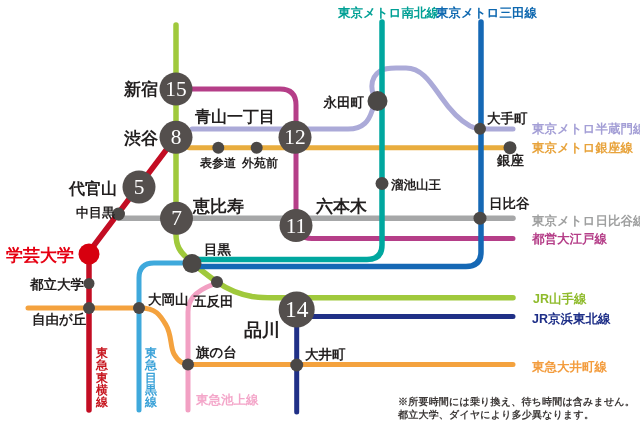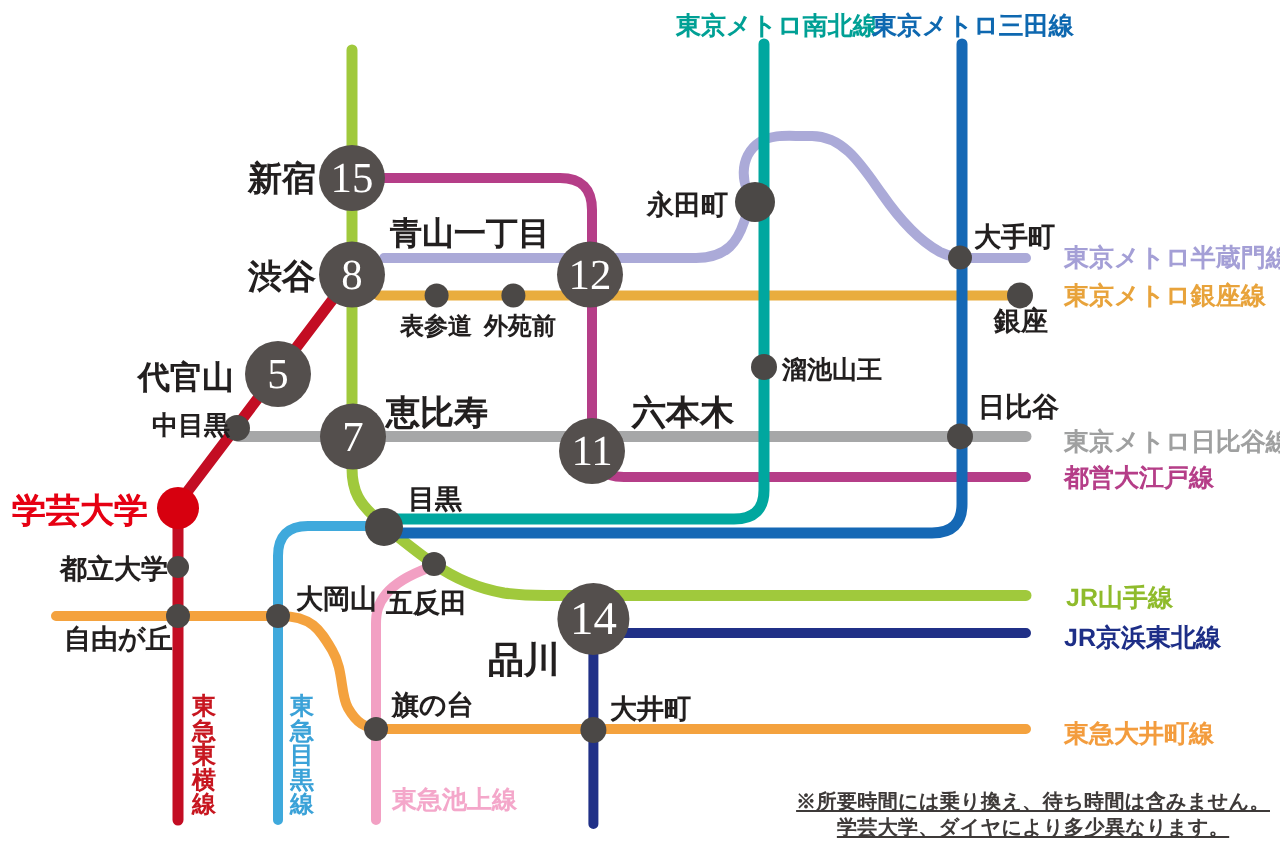--- a/index.html
+++ b/index.html
@@ -8,27 +8,26 @@
     width:640px;height:424px;
     background:#ffffff;
     font-family:"Liberation Sans", sans-serif;
     overflow:hidden;
   }
   .stage svg{display:block;}
   .note{
     position:absolute;
     right:5px;
     bottom:3px;
-    text-align:center;
+    text-align:left;
     font-size:10px;
     font-weight:bold;
     color:#3e3a39;
     line-height:12.5px;
     letter-spacing:0.2px;
-    text-decoration:underline;
   }
   .note span{display:block;}
 </style>
 </head>
 <body>
 
 <div class="stage">
   <svg id="map" width="640" height="424" viewBox="0 0 640 424" xmlns="http://www.w3.org/2000/svg">
       <path d="M 192 89 H 280 Q 296 89 296 105 V 222 Q 296 238.5 312 238.5 H 513" stroke="#b53e88" stroke-width="5" fill="none" stroke-linecap="round" stroke-linejoin="round"></path>
       <path d="M 192 129 H 348 C 364 129 369 120 372 111 C 374 105 376 102 378 101 C 370 94 369 78 380 71 C 386 67 394 68 402 68 H 406 C 422 68 431 83 441 97 C 450 110 459 120 470 126 C 476 129 482 129 488 129 H 513" stroke="#abaad8" stroke-width="5" fill="none" stroke-linecap="round" stroke-linejoin="round"></path>
@@ -103,15 +102,15 @@
       <text x="532" y="243" text-anchor="start" font-size="12.5" font-weight="bold" fill="#b53e88">都営大江戸線</text>
       <text x="533" y="303" text-anchor="start" font-size="12.5" font-weight="bold" fill="#8fbb2c">JR山手線</text>
       <text x="532" y="323" text-anchor="start" font-size="12.5" font-weight="bold" fill="#1d2e87">JR京浜東北線</text>
       <text x="532" y="371" text-anchor="start" font-size="12.5" font-weight="bold" fill="#f39c3d">東急大井町線</text>
       <text x="102" y="357" text-anchor="middle" font-size="12" font-weight="bold" fill="#c7161f"><tspan x="102" dy="0">東</tspan><tspan x="102" dy="12.3">急</tspan><tspan x="102" dy="12.3">東</tspan><tspan x="102" dy="12.3">横</tspan><tspan x="102" dy="12.3">線</tspan></text>
       <text x="151" y="357" text-anchor="middle" font-size="12" font-weight="bold" fill="#3ba2d8"><tspan x="151" dy="0">東</tspan><tspan x="151" dy="12.3">急</tspan><tspan x="151" dy="12.3">目</tspan><tspan x="151" dy="12.3">黒</tspan><tspan x="151" dy="12.3">線</tspan></text>
       <text x="196" y="404" text-anchor="start" font-size="12.5" font-weight="bold" fill="#f4a7ca">東急池上線</text>
     </svg>
   <div class="note">
     <span>※所要時間には乗り換え、待ち時間は含みません。</span>
-    <span>学芸大学、ダイヤにより多少異なります。</span>
+    <span>都立大学、ダイヤにより多少異なります。</span>
   </div>
 </div>
 
 </body></html>

